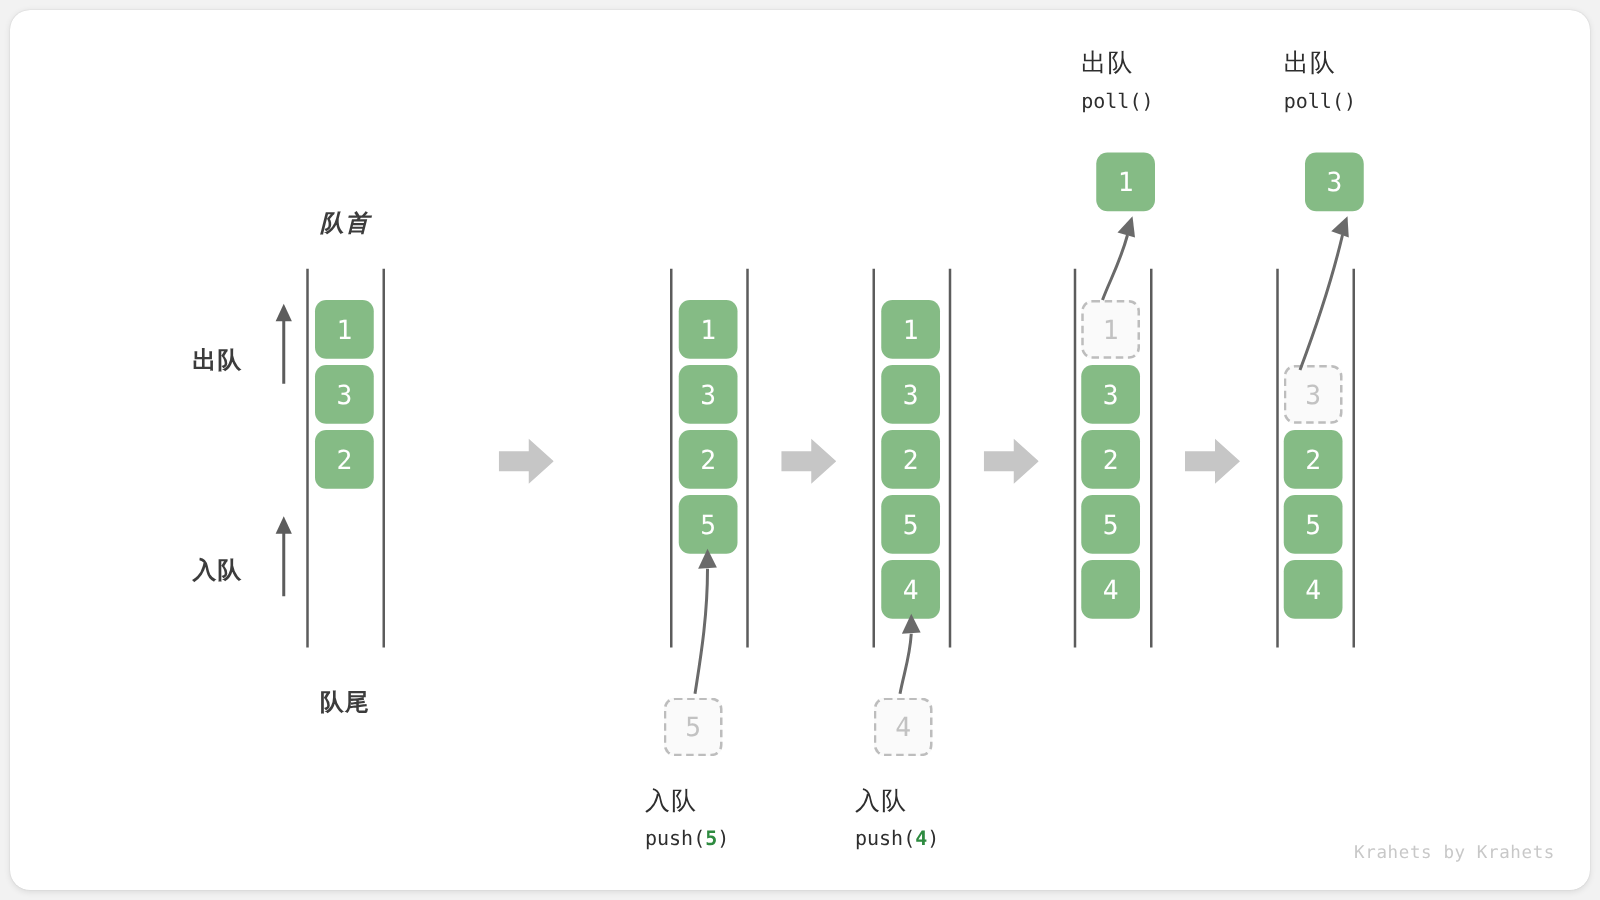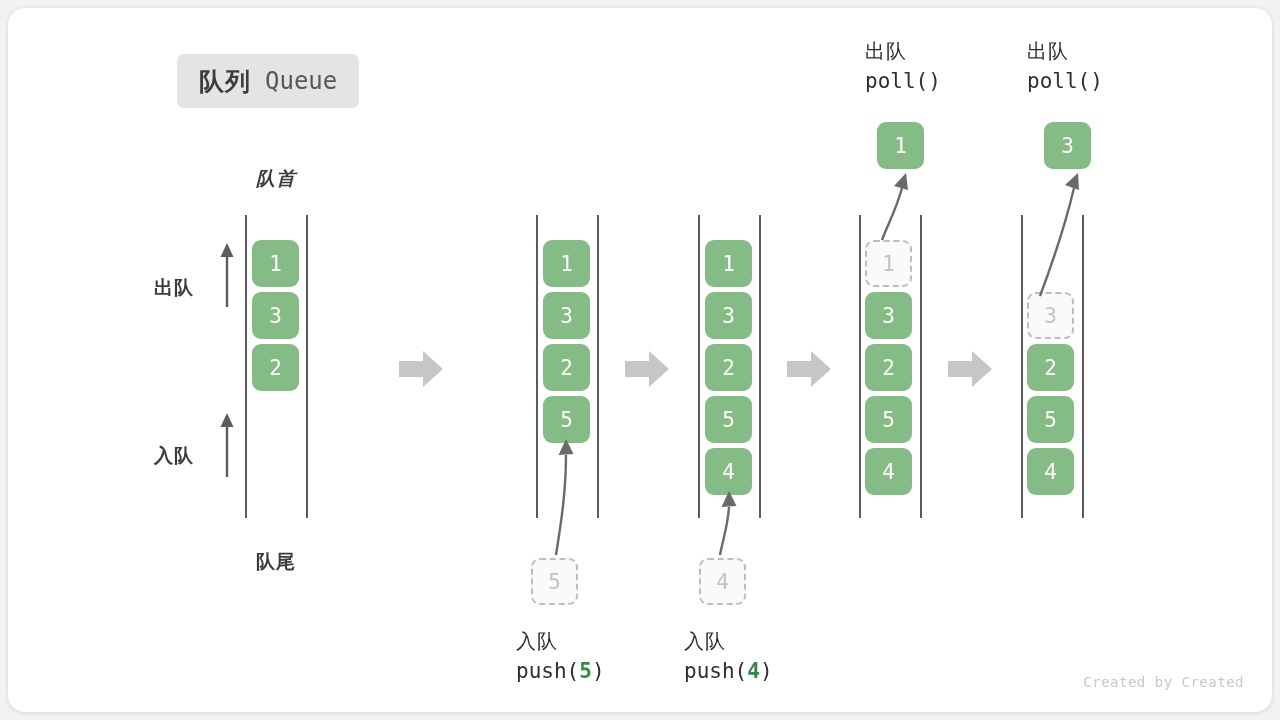--- a/index.html
+++ b/index.html
@@ -69,21 +69,21 @@
     display: block;
     font-size: 20px;
     font-weight: normal;
     color: #2e2e2e;
     letter-spacing: 1px;
     line-height: 30px;
   }
   .op-label .l2 {
     display: block;
     font-family: "DejaVu Sans Mono", monospace;
-    font-size: 21px;
+    font-size: 16px;
     color: #2e2e2e;
     line-height: 30px;
   }
   .op-label .l2 .num { color: #2e8b40; font-weight: bold; }
 
   
   .column { position: absolute; }
   .rail {
     position: absolute;
     width: 1.6px;
@@ -136,24 +136,20 @@
     color: #c8c8c8;
     letter-spacing: 0.5px;
   }
 </style>
 </head>
 <body>
 
 <div id="stage">
   <div id="card">
 
-    <div id="title-badge">
-      <span class="cn">队列</span>
-      <span class="en">Queue</span>
-    </div>
 
     <div class="cn-label" style="left:237px; top:158px; width:62px; text-align:center;font-style:italic;">队首</div>
 
     <div class="cn-label" style="left:237px; top:541px; width:62px; text-align:center;">队尾</div>
 
     <div class="cn-label" style="left:146px; top:267px;">出队</div>
 
     <div class="cn-label" style="left:146px; top:435px;">入队</div>
 
     <svg class="side-arrow" style="left:206px; top:233px;" width="26" height="68">
@@ -271,16 +267,16 @@
         <path d="M 10 128 C 22 96, 36 54, 44 20" stroke="#6a6a6a" stroke-width="2.4" fill="none"></path>
         <polygon points="48,5 35,17 49,22" fill="#6a6a6a"></polygon>
       </svg>
 
       <div class="op-label" style="left:1019px; top:28px;">
         <span class="l1">出队</span>
         <span class="l2"><span>poll(</span><span class="num"></span><span>)</span></span>
       </div>
     </div>
 
-    <div id="credit">Created by Created</div>
+    <div id="credit">Krahets by Krahets</div>
 
   </div>
 </div>
 
 </body></html>

